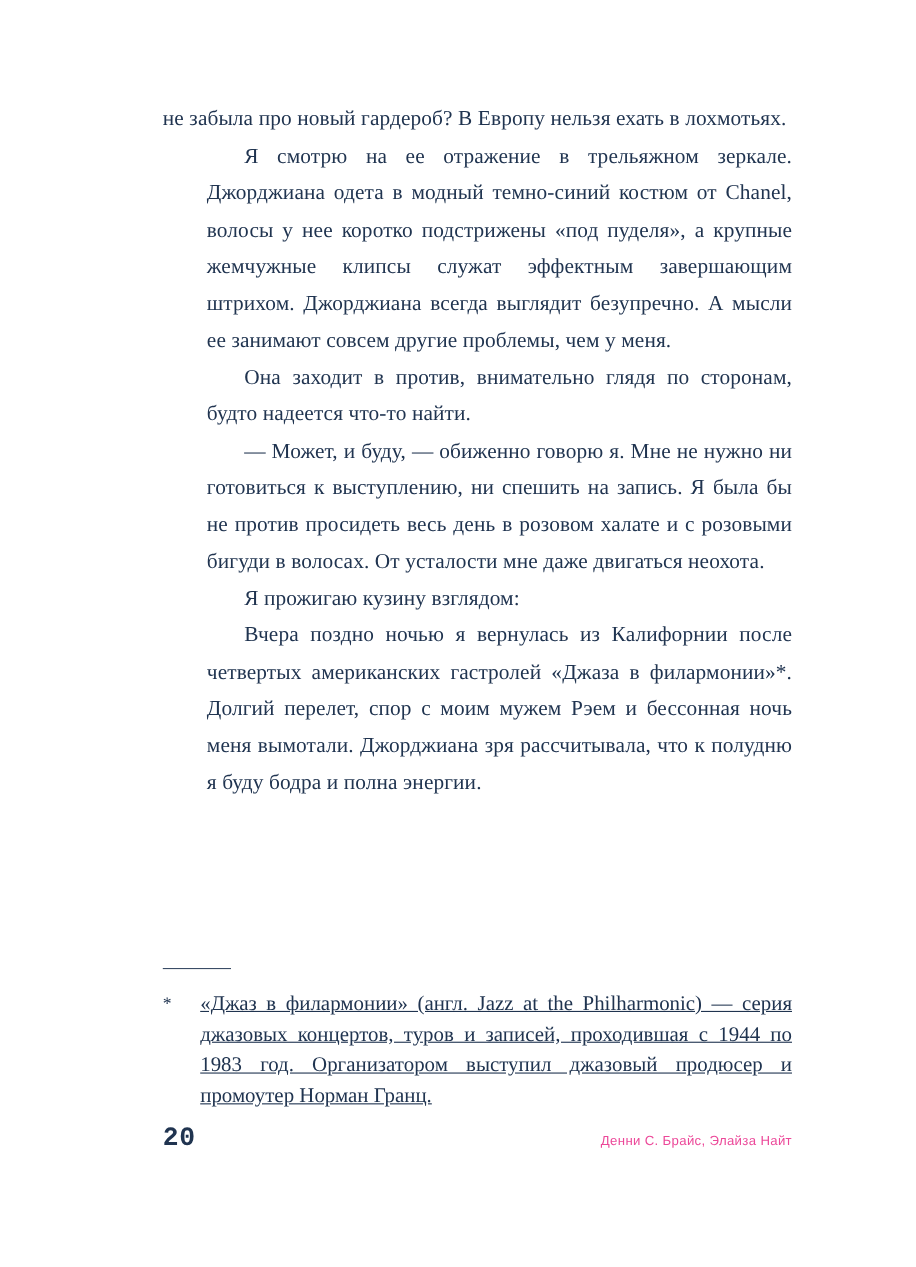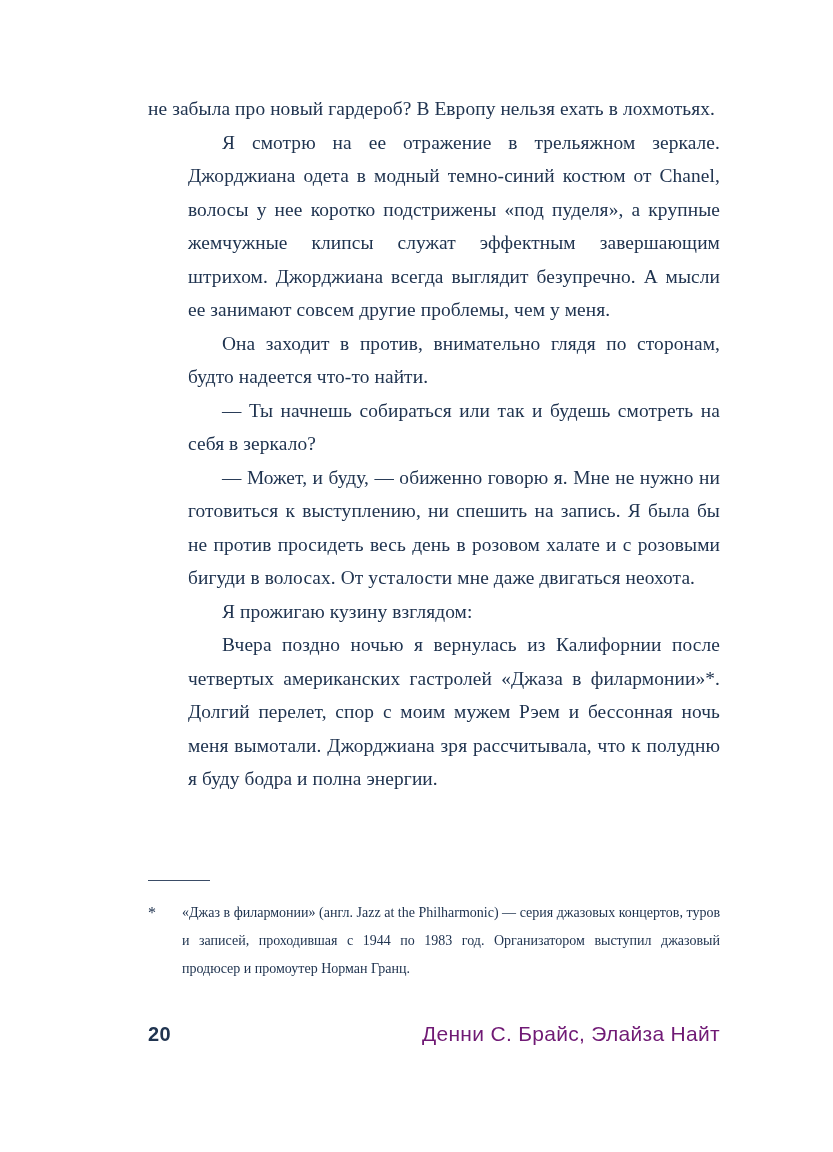--- a/index.html
+++ b/index.html
@@ -53,61 +53,61 @@
   }
   .footnote-marker {
     width: 34px;
     flex: 0 0 34px;
     font-size: 16px;
     line-height: 28px;
     color: #203450;
   }
   .footnote-text {
     flex: 1 1 auto;
-    font-size: 14px;
+    font-size: 19px;
     line-height: 28px;
     text-align: justify;
     color: #203450;
+    text-decoration: underline;
   }
   .footer {
     position: absolute;
     left: 148px;
     top: 1022px;
     width: 572px;
     display: flex;
     align-items: baseline;
     justify-content: space-between;
   }
   .page-number {
-    font-family: Liberation Sans, sans-serif;
+    font-family: Liberation Mono, monospace;
     font-weight: bold;
-    font-size: 20px;
+    font-size: 24px;
     color: #203450;
     letter-spacing: 0.5px;
     text-align: right;
   }
   .running-title {
     font-family: "Liberation Sans", sans-serif;
-    font-size: 21px;
-    color: #701a75;
+    font-size: 12px;
+    color: #ec4899;
     letter-spacing: 0.3px;
     margin-left: 37px;
   }
 </style>
 </head>
 <body>
 
 <div class="page">
 
   <div class="content">
     <div class="body-text">
       <p>не забыла про новый гардероб? В Европу нельзя ехать в лохмотьях.</p>
       <p class="indent">Я смотрю на ее отражение в трельяжном зеркале. Джорджиана одета в модный темно-синий костюм от Chanel, волосы у нее коротко подстрижены «под пуделя», а крупные жемчужные клипсы служат эффектным завершающим штрихом. Джорджиана всегда выглядит безупречно. А мысли ее занимают совсем другие проблемы, чем у меня.</p>
       <p class="indent">Она заходит в против, внимательно глядя по сторонам, будто надеется что-то найти.</p>
-      <p class="indent">— Ты начнешь собираться или так и будешь смотреть на себя в зеркало?</p>
       <p class="indent">— Может, и буду, — обиженно говорю я. Мне не нужно ни готовиться к выступлению, ни спешить на запись. Я была бы не против просидеть весь день в розовом халате и с розовыми бигуди в волосах. От усталости мне даже двигаться неохота.</p>
       <p class="indent">Я прожигаю кузину взглядом:</p>
       <p class="indent">Вчера поздно ночью я вернулась из Калифорнии после четвертых американских гастролей «Джаза в филармонии»*. Долгий перелет, спор с моим мужем Рэем и бессонная ночь меня вымотали. Джорджиана зря рассчитывала, что к полудню я буду бодра и полна энергии.</p>
     </div>
   </div>
 
   <div class="footnote-block">
     <div class="footnote-rule"></div>
     <div class="footnote-row">
       <div class="footnote-marker">*</div>

